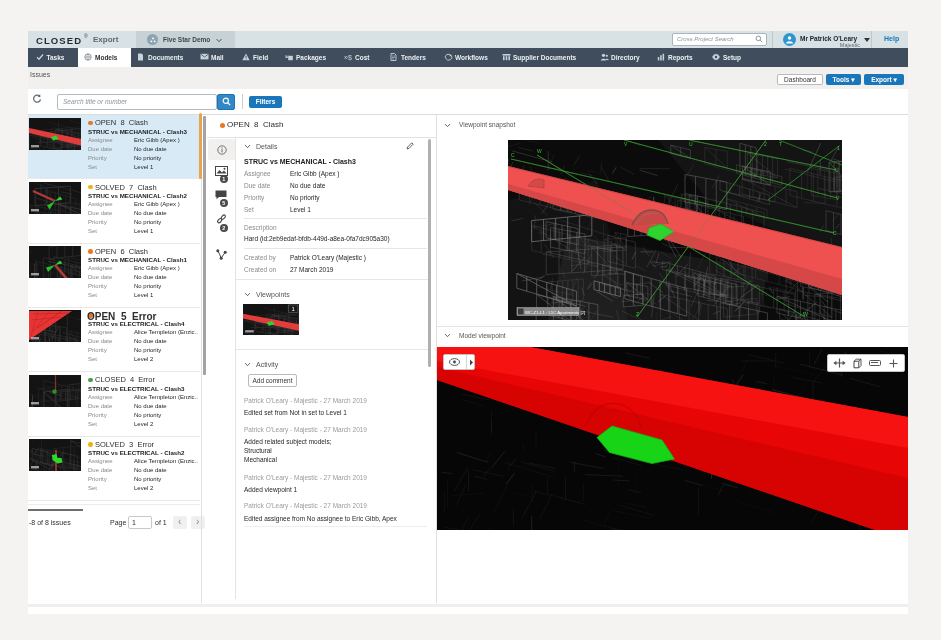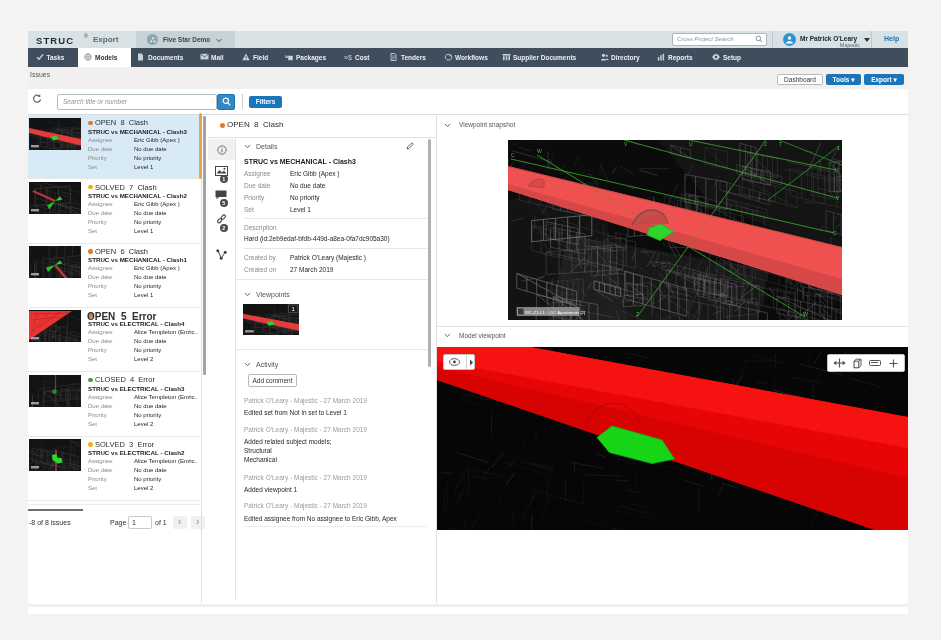--- a/index.html
+++ b/index.html
@@ -5,21 +5,21 @@
 *{box-sizing:border-box;}
 body{font-family:"Liberation Sans",sans-serif;}
 #stage{position:relative;width:941px;height:640px;background:#f4f3f1;overflow:hidden;}
 .abs{position:absolute;}
 .txt{white-space:nowrap;}
 svg{display:block;}
 </style></head><body>
 <div id="stage">
 <div class="abs" style="left:28px;top:31px;width:880px;height:583px;background:#fff;"></div>
     <div class="abs" style="left:28px;top:31px;width:880px;height:17px;background:#d8e1e4;"></div>
-    <div class="abs" style="left:36px;top:34.5px;font-size:9.5px;font-weight:bold;letter-spacing:1.1px;color:#1c2b33;">STRUC</div>
+    <div class="abs" style="left:36px;top:34.5px;font-size:9.5px;font-weight:bold;letter-spacing:1.1px;color:#1c2b33;">CLOSED</div>
     <div class="abs" style="left:84px;top:32.5px;font-size:5px;color:#3a4a52;">®</div>
     <div class="abs" style="left:93px;top:35px;font-size:8px;font-weight:bold;color:#5a6a72;">Export</div>
     <div class="abs" style="left:136px;top:31px;width:99px;height:17px;background:#c7d2d7;"></div>
     <div class="abs" style="left:147px;top:34px;width:11px;height:11px;border-radius:50%;background:#8da5b1;"></div>
     <svg class="abs" style="left:149.5px;top:36.5px;" width="6" height="6" viewBox="0 0 6 6">
       <circle cx="3" cy="1.4" r="0.9" fill="#fff"></circle>
       <circle cx="1.4" cy="4.3" r="0.9" fill="#fff"></circle>
       <circle cx="4.6" cy="4.3" r="0.9" fill="#fff"></circle>
     </svg>
     <div class="abs" style="left:163px;top:36px;font-size:6.5px;font-weight:bold;color:#3a474e;">Five Star Demo</div>

